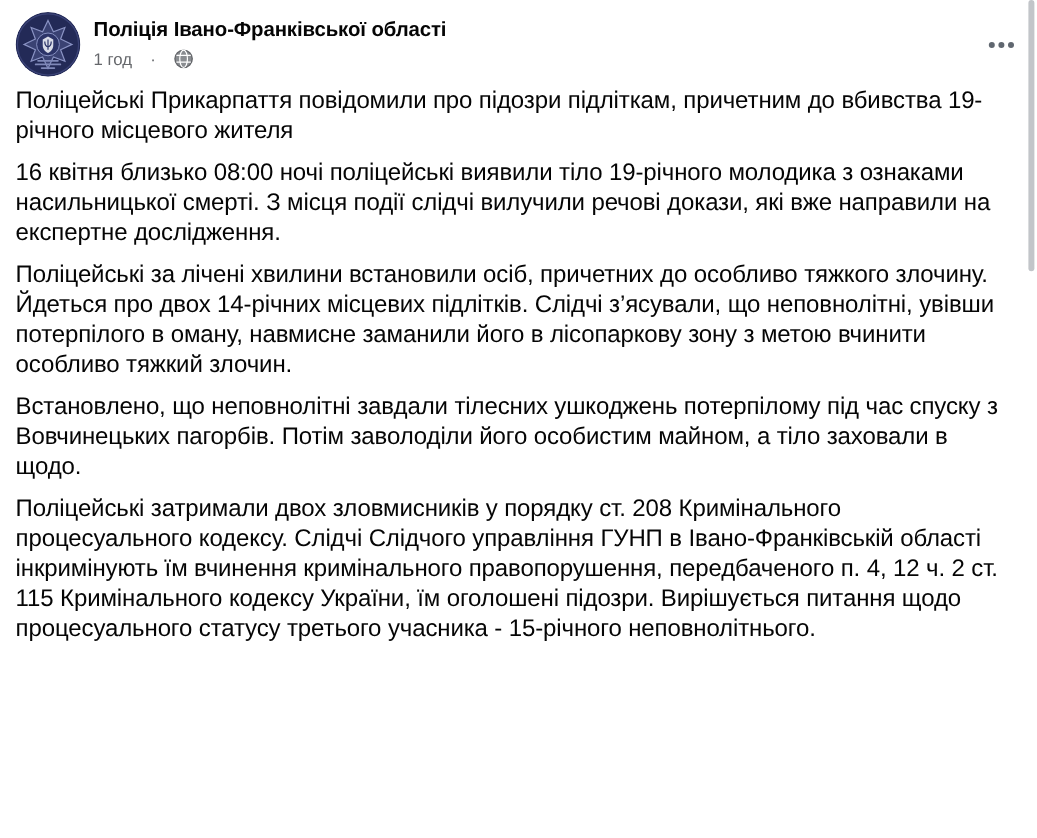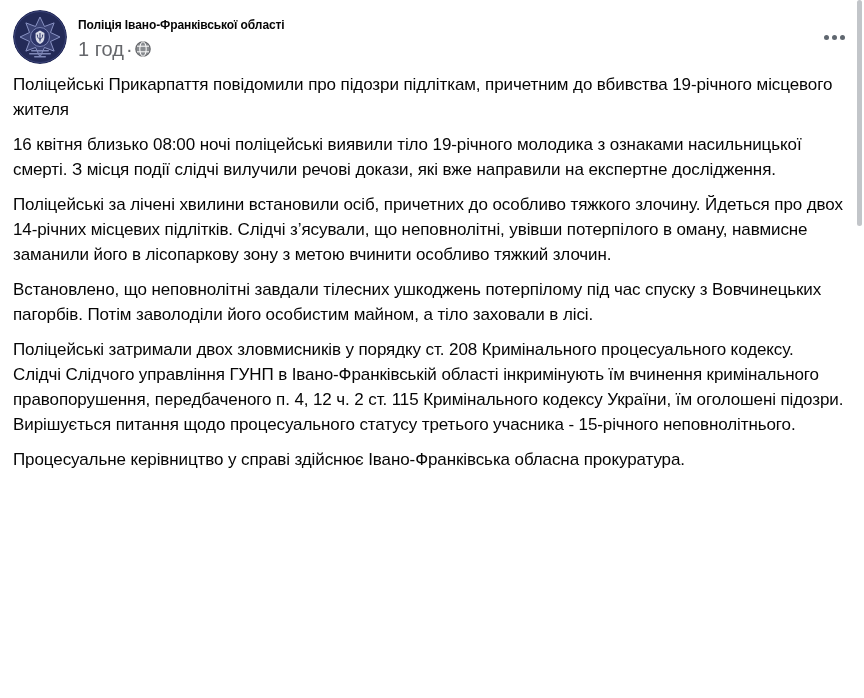--- a/index.html
+++ b/index.html
@@ -27,33 +27,33 @@
     flex: 0 0 auto;
     cursor: pointer;
     display: block;
   }
   .header-text {
     margin-left: 11px;
     padding-top: 4px;
     min-width: 0;
   }
   .page-name {
-    font-size: 12px;
+    font-size: 17px;
     font-weight: 700;
     line-height: 22px;
     color: #050505;
     letter-spacing: -0.1px;
     cursor: pointer;
   }
   .meta-row {
     display: flex;
     align-items: center;
-    gap: 2px;
+    gap: 15px;
     margin-top: 4px;
-    font-size: 20px;
+    font-size: 14px;
     color: #65676B;
     line-height: 18px;
   }
   .meta-row .timestamp { cursor: pointer; }
   .globe-icon { display: inline-flex; }
   .menu-button {
     position: absolute;
     top: 27px;
     right: 13px;
     display: flex;
@@ -65,21 +65,21 @@
   }
   .menu-button .dot {
     width: 5px;
     height: 5px;
     border-radius: 50%;
     background: #606770;
   }
   .post-text {
     margin-top: 8px;
     padding: 0 18px 0 13px;
-    font-size: 17px;
+    font-size: 20px;
     line-height: 25px;
     letter-spacing: -0.1px;
     color: #050505;
   }
   .post-text p {
     margin: 0 0 10px 0;
   }
   .scrollbar-thumb {
     position: absolute;
     top: 0;
@@ -127,18 +127,17 @@
 <div class="menu-button">
   <span class="dot"></span>
   <span class="dot"></span>
   <span class="dot"></span>
 </div>
 
 <div class="post-text">
   <p>Поліцейські Прикарпаття повідомили про підозри підліткам, причетним до вбивства 19-річного місцевого жителя</p>
   <p>16 квітня близько 08:00 ночі поліцейські виявили тіло 19-річного молодика з ознаками насильницької смерті. З місця події слідчі вилучили речові докази, які вже направили на експертне дослідження.</p>
   <p>Поліцейські за лічені хвилини встановили осіб, причетних до особливо тяжкого злочину. Йдеться про двох 14-річних місцевих підлітків. Слідчі з’ясували, що неповнолітні, увівши потерпілого в оману, навмисне заманили його в лісопаркову зону з метою вчинити особливо тяжкий злочин.</p>
-  <p>Встановлено, що неповнолітні завдали тілесних ушкоджень потерпілому під час спуску з Вовчинецьких пагорбів. Потім заволоділи його особистим майном, а тіло заховали в лісі.</p>
+  <p>Встановлено, що неповнолітні завдали тілесних ушкоджень потерпілому під час спуску з Вовчинецьких пагорбів. Потім заволоділи його особистим майном, а тіло заховали в щодо.</p>
   <p>Поліцейські затримали двох зловмисників у порядку ст. 208 Кримінального процесуального кодексу. Слідчі Слідчого управління ГУНП в Івано-Франківській області інкримінують їм вчинення кримінального правопорушення, передбаченого п. 4, 12 ч. 2 ст. 115 Кримінального кодексу України, їм оголошені підозри. Вирішується питання щодо процесуального статусу третього учасника - 15-річного неповнолітнього.</p>
-  <p>Процесуальне керівництво у справі здійснює Івано-Франківська обласна прокуратура.</p>
 </div>
 
 <div class="scrollbar-thumb"></div>
 
 </body></html>

